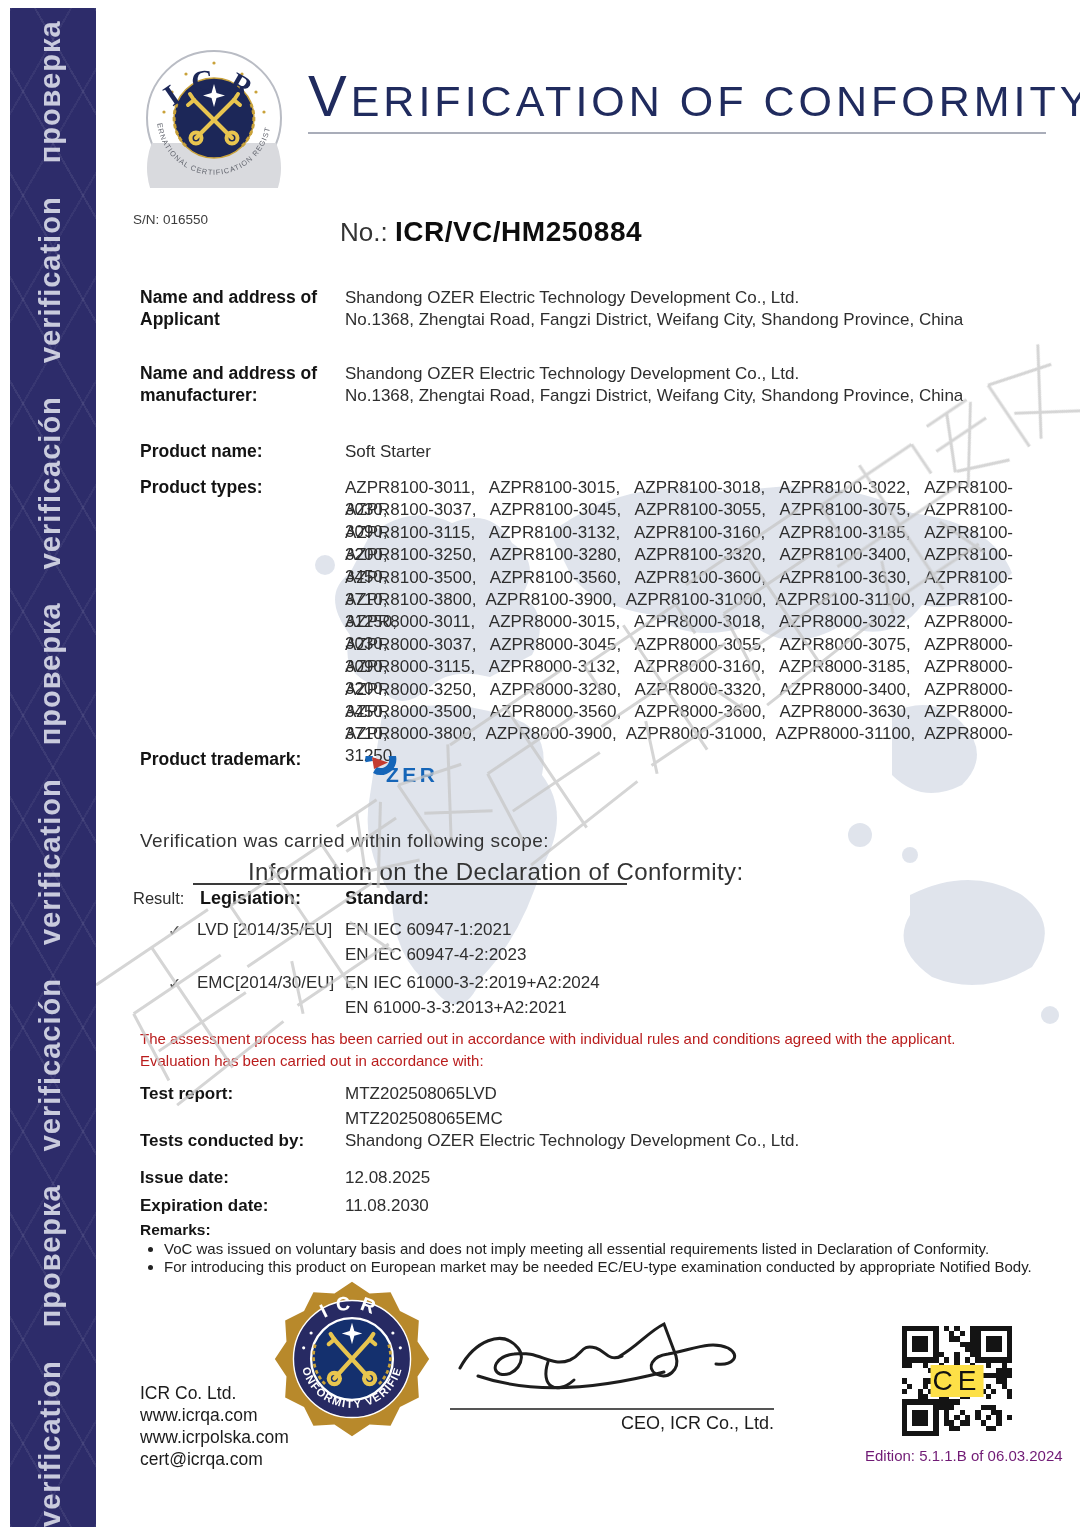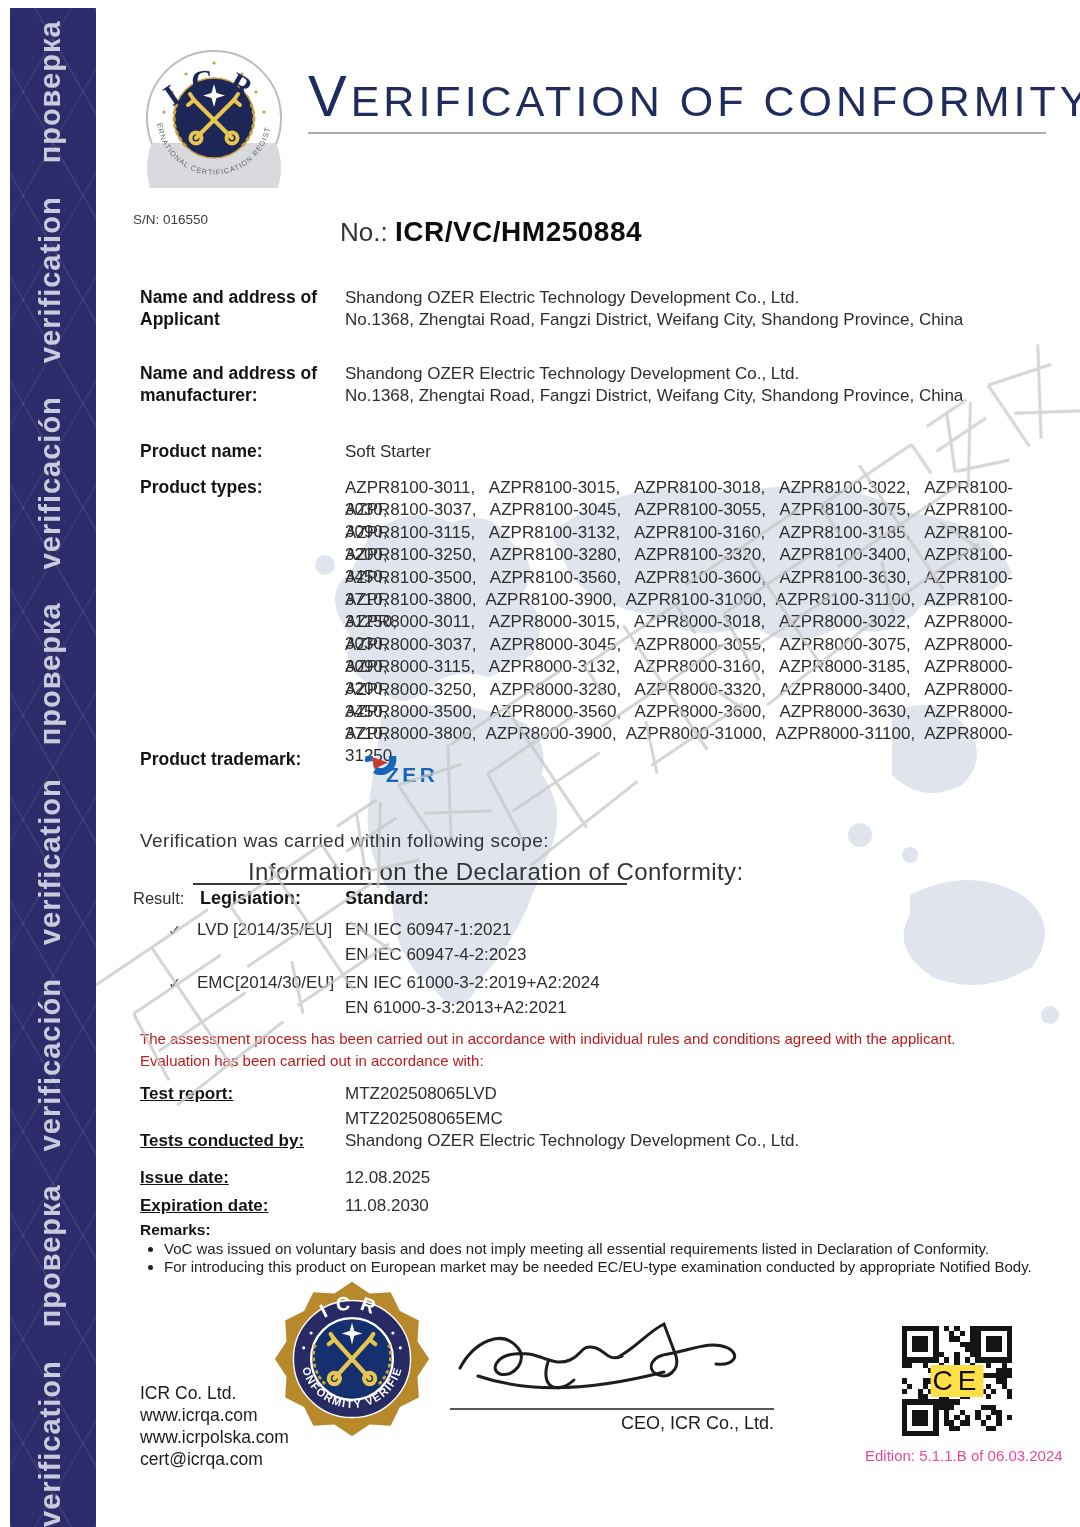--- a/index.html
+++ b/index.html
@@ -41,42 +41,42 @@
 
   .scope{position:absolute;left:140px;top:810px;font-size:19px;letter-spacing:.4px;color:#333;margin-top:20px;}
   .tbl-title{position:absolute;left:201px;top:858px;font-size:24px;letter-spacing:.4px;color:#333;margin-left:47px;}
   .tbl-rule{position:absolute;left:193px;top:883px;width:434px;height:2px;background:#3a3a3a;}
   .th{position:absolute;font-size:18px;color:#141414;font-weight:bold;}
   .td{position:absolute;font-size:17px;color:#2e2e2e;}
   .chk{color:#4a4a4a;font-size:16px;}
 
   .para{position:absolute;left:140px;width:915px;font-size:15px;color:#b91c1c;white-space:nowrap;}
 
-  .r-lbl{position:absolute;left:140px;font-weight:bold;font-size:17px;color:#141414;text-decoration:underline;}
+  .r-lbl{position:absolute;left:140px;font-weight:bold;font-size:17px;color:#141414;}
   .r-val{position:absolute;left:345px;font-size:17px;color:#2e2e2e;}
 
   .remarks-lbl{position:absolute;left:140px;top:1221px;font-size:15.5px;font-weight:bold;color:#141414;}
   .remarks-ul{position:absolute;left:150px;top:1240px;width:900px;margin:0;padding-left:14px;}
   .remarks-ul li{font-size:15px;line-height:17.5px;color:#222;}
 
   
   .badge{position:absolute;left:268px;top:1280px;width:168px;height:158px;}
   .contact{position:absolute;left:140px;top:1382px;font-size:17.5px;line-height:22px;color:#1c1c1c;}
   .sig{position:absolute;left:452px;top:1316px;width:320px;height:90px;}
   .sig-rule{position:absolute;left:450px;top:1408px;width:324px;height:2px;background:#555;}
   .ceo{position:absolute;left:450px;top:1413px;width:324px;text-align:right;font-size:18px;color:#1c1c1c;}
 
   .qr{position:absolute;left:902px;top:1326px;width:110px;height:110px;}
   .qr-grid{display:grid;grid-template-columns:repeat(21,1fr);grid-template-rows:repeat(21,1fr);
      width:110px;height:110px;}
   .qr-grid .m{background:transparent;}
   .qr-grid .m.on{background:#141414;}
   .qr-ce{position:absolute;top:50%;left:50%;transform:translate(-50%,-50%);background:#fde047;
      padding:0 2px;font-size:28px;letter-spacing:5px;color:#111;}
-  .edition{position:absolute;left:865px;top:1447px;font-size:15px;color:#ec4899;}
+  .edition{position:absolute;left:865px;top:1447px;font-size:15px;color:#701a75;}
 </style>
 </head>
 <body>
 
 <div class="page">
 
   <svg class="map-wm" viewBox="0 0 1000 650" aria-hidden="true">
     <g fill="#dde2eb">
       <path d="M300 120 Q340 88 382 108 Q422 92 442 128 Q472 148 452 180 Q482 202 462 240 L420 262 Q380 252 360 272 Q330 300 310 272 Q268 260 280 220 Q250 180 280 158 Z"></path>
       <path d="M312 300 Q372 280 432 300 Q482 310 472 360 Q502 400 472 452 Q452 520 412 562 Q392 612 362 572 Q322 542 322 482 Q290 430 300 380 Z"></path>

